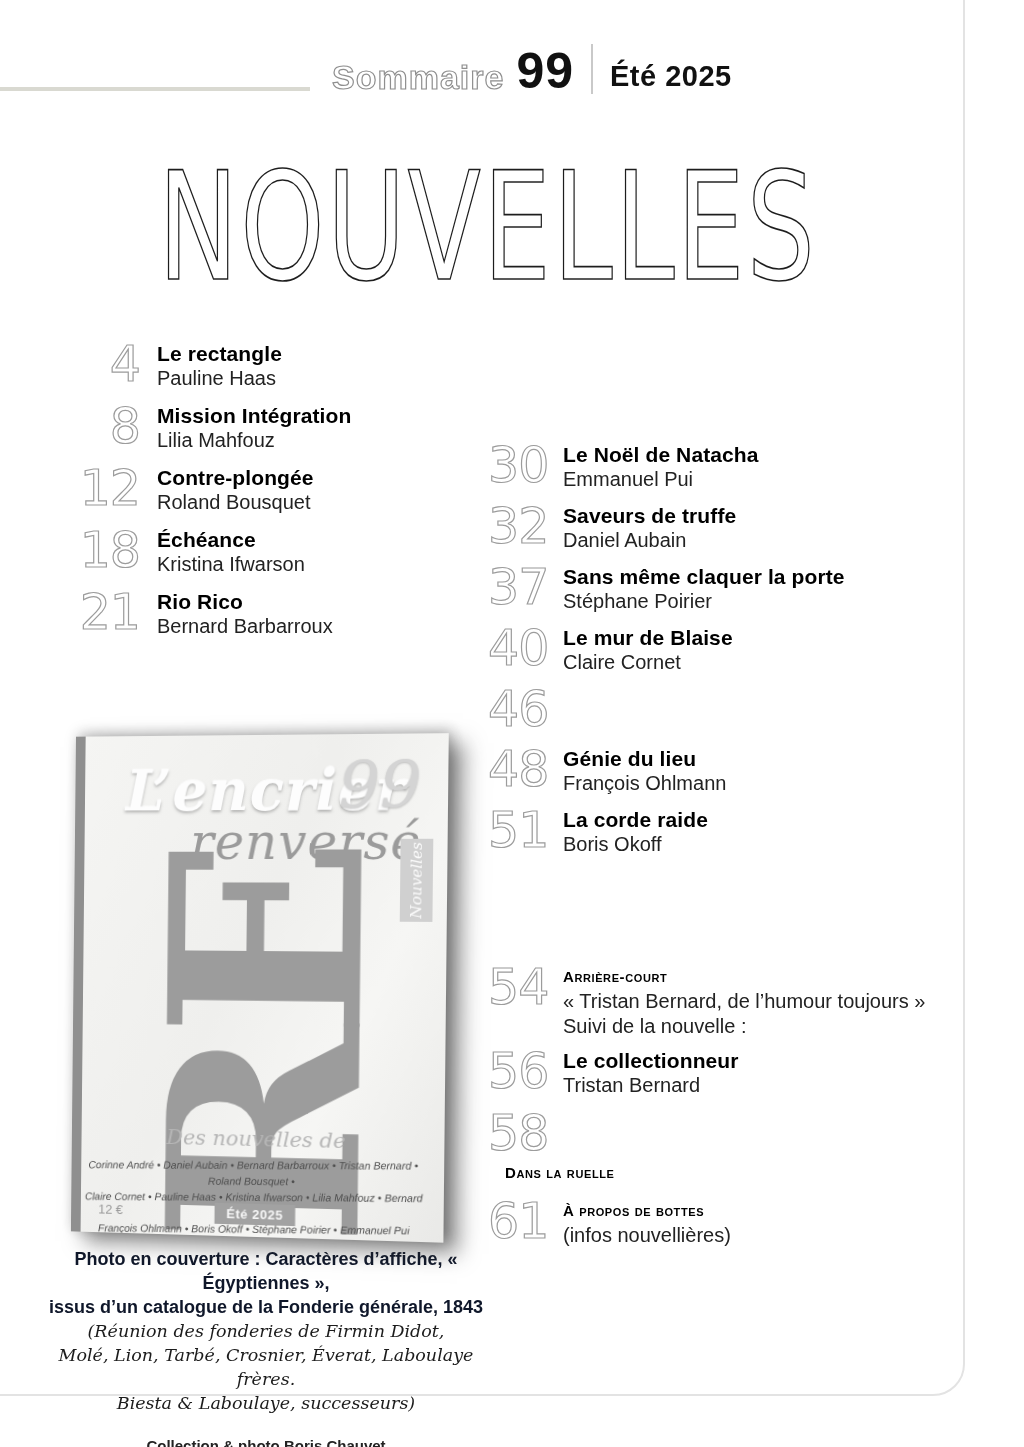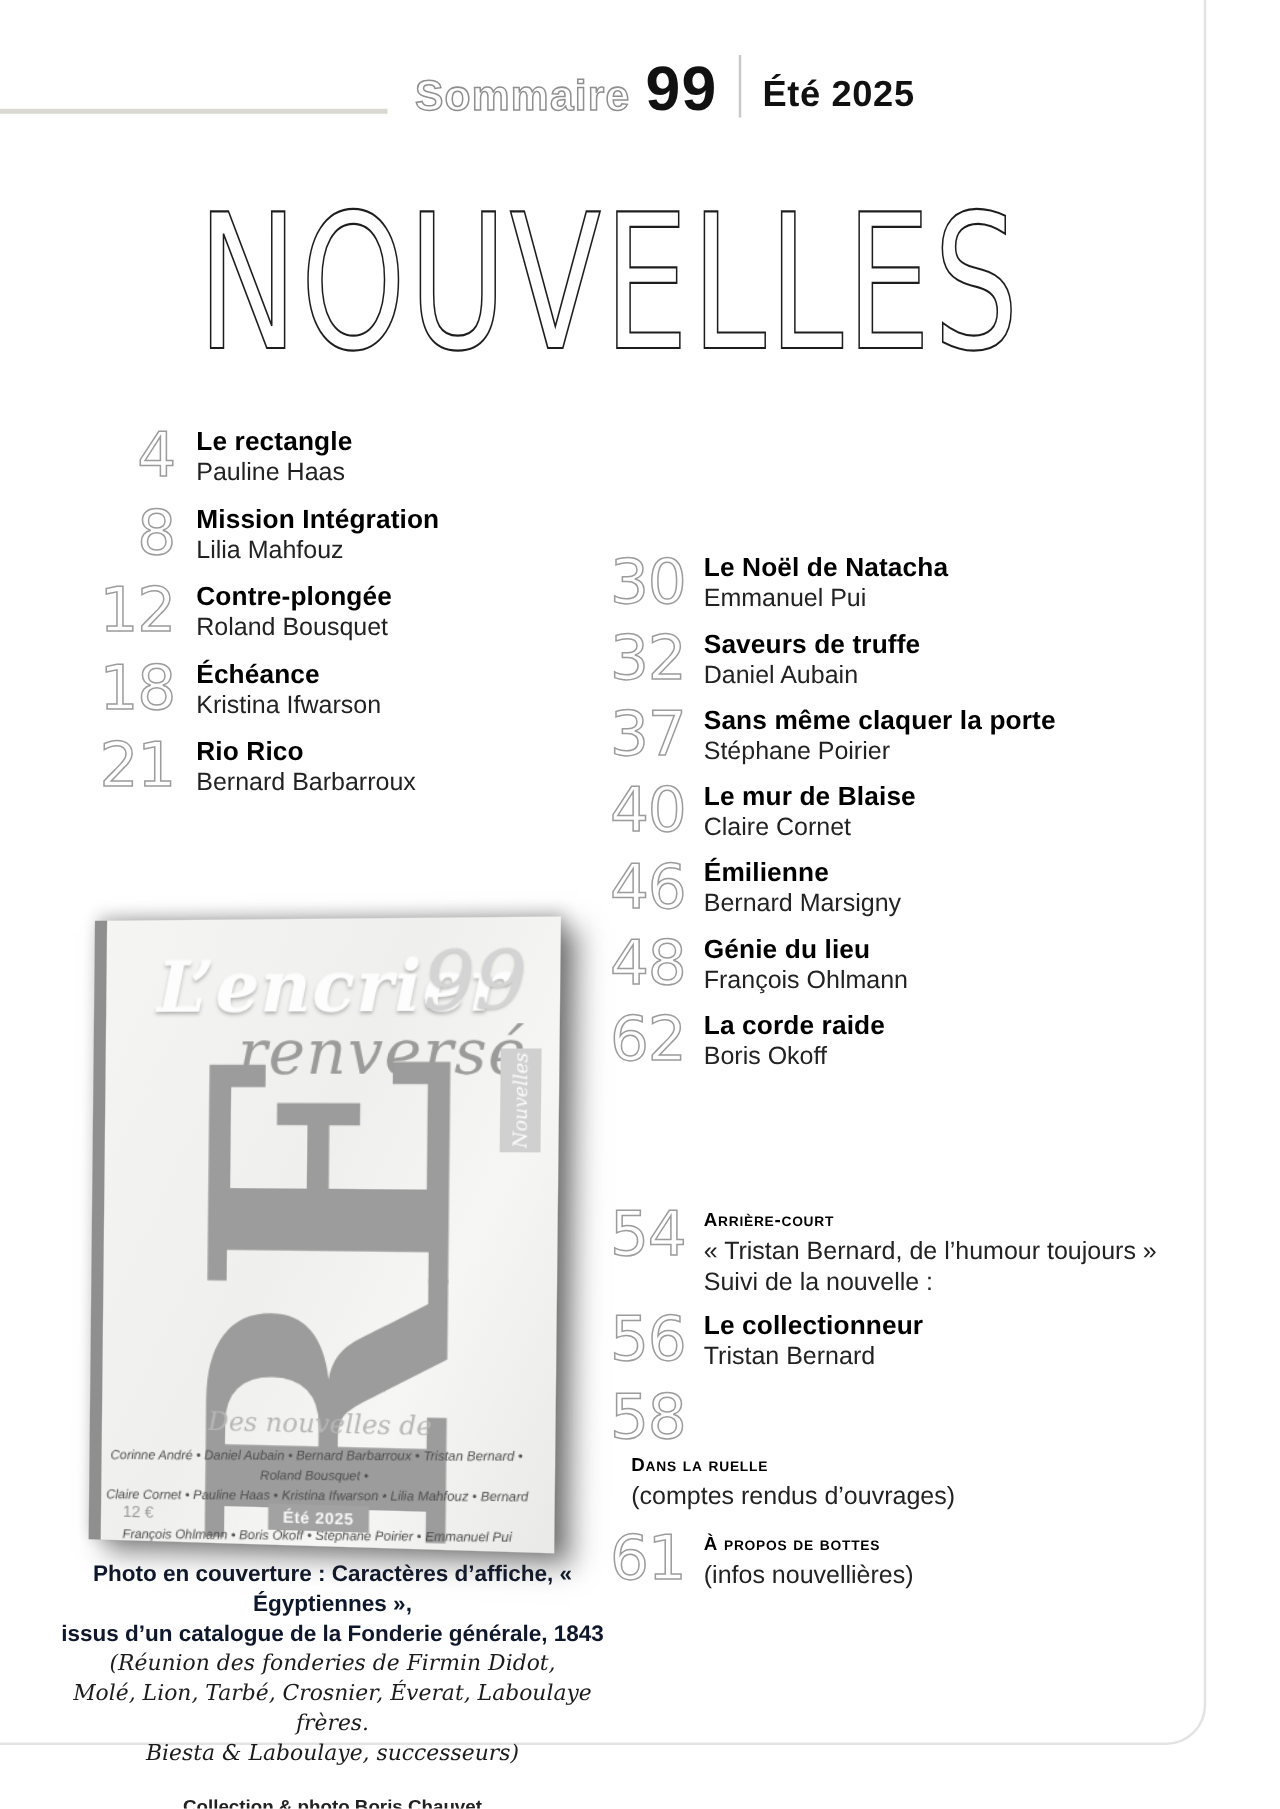--- a/index.html
+++ b/index.html
@@ -162,34 +162,30 @@
     </div>
     <div class="entry">
       <span class="num">40</span>
       <span class="txt">
           <span class="t">Le mur de Blaise</span>
           <span class="a">Claire Cornet</span>
         </span>
     </div>
     <div class="entry">
       <span class="num">46</span>
-      <span class="txt">
-          <span class="t">Émilienne</span>
-          <span class="a">Bernard Marsigny</span>
-        </span>
     </div>
     <div class="entry">
       <span class="num">48</span>
       <span class="txt">
           <span class="t">Génie du lieu</span>
           <span class="a">François Ohlmann</span>
         </span>
     </div>
     <div class="entry">
-      <span class="num">62</span>
+      <span class="num">51</span>
       <span class="txt">
           <span class="t">La corde raide</span>
           <span class="a">Boris Okoff</span>
         </span>
     </div>
   </section>
 
   <section class="col col-back">
     <div class="entry entry-54">
       <span class="num">54</span>
@@ -203,21 +199,20 @@
       <span class="num">56</span>
       <span class="txt">
         <span class="t">Le collectionneur</span>
         <span class="a">Tristan Bernard</span>
       </span>
     </div>
     <div class="entry entry-58">
       <span class="num">58</span>
       <span class="txt">
         <span class="t sc">Dans la ruelle</span>
-        <span class="a">(comptes rendus d’ouvrages)</span>
       </span>
     </div>
     <div class="entry">
       <span class="num">61</span>
       <span class="txt">
         <span class="t sc">À propos de bottes</span>
         <span class="a">(infos nouvellières)</span>
       </span>
     </div>
   </section>

